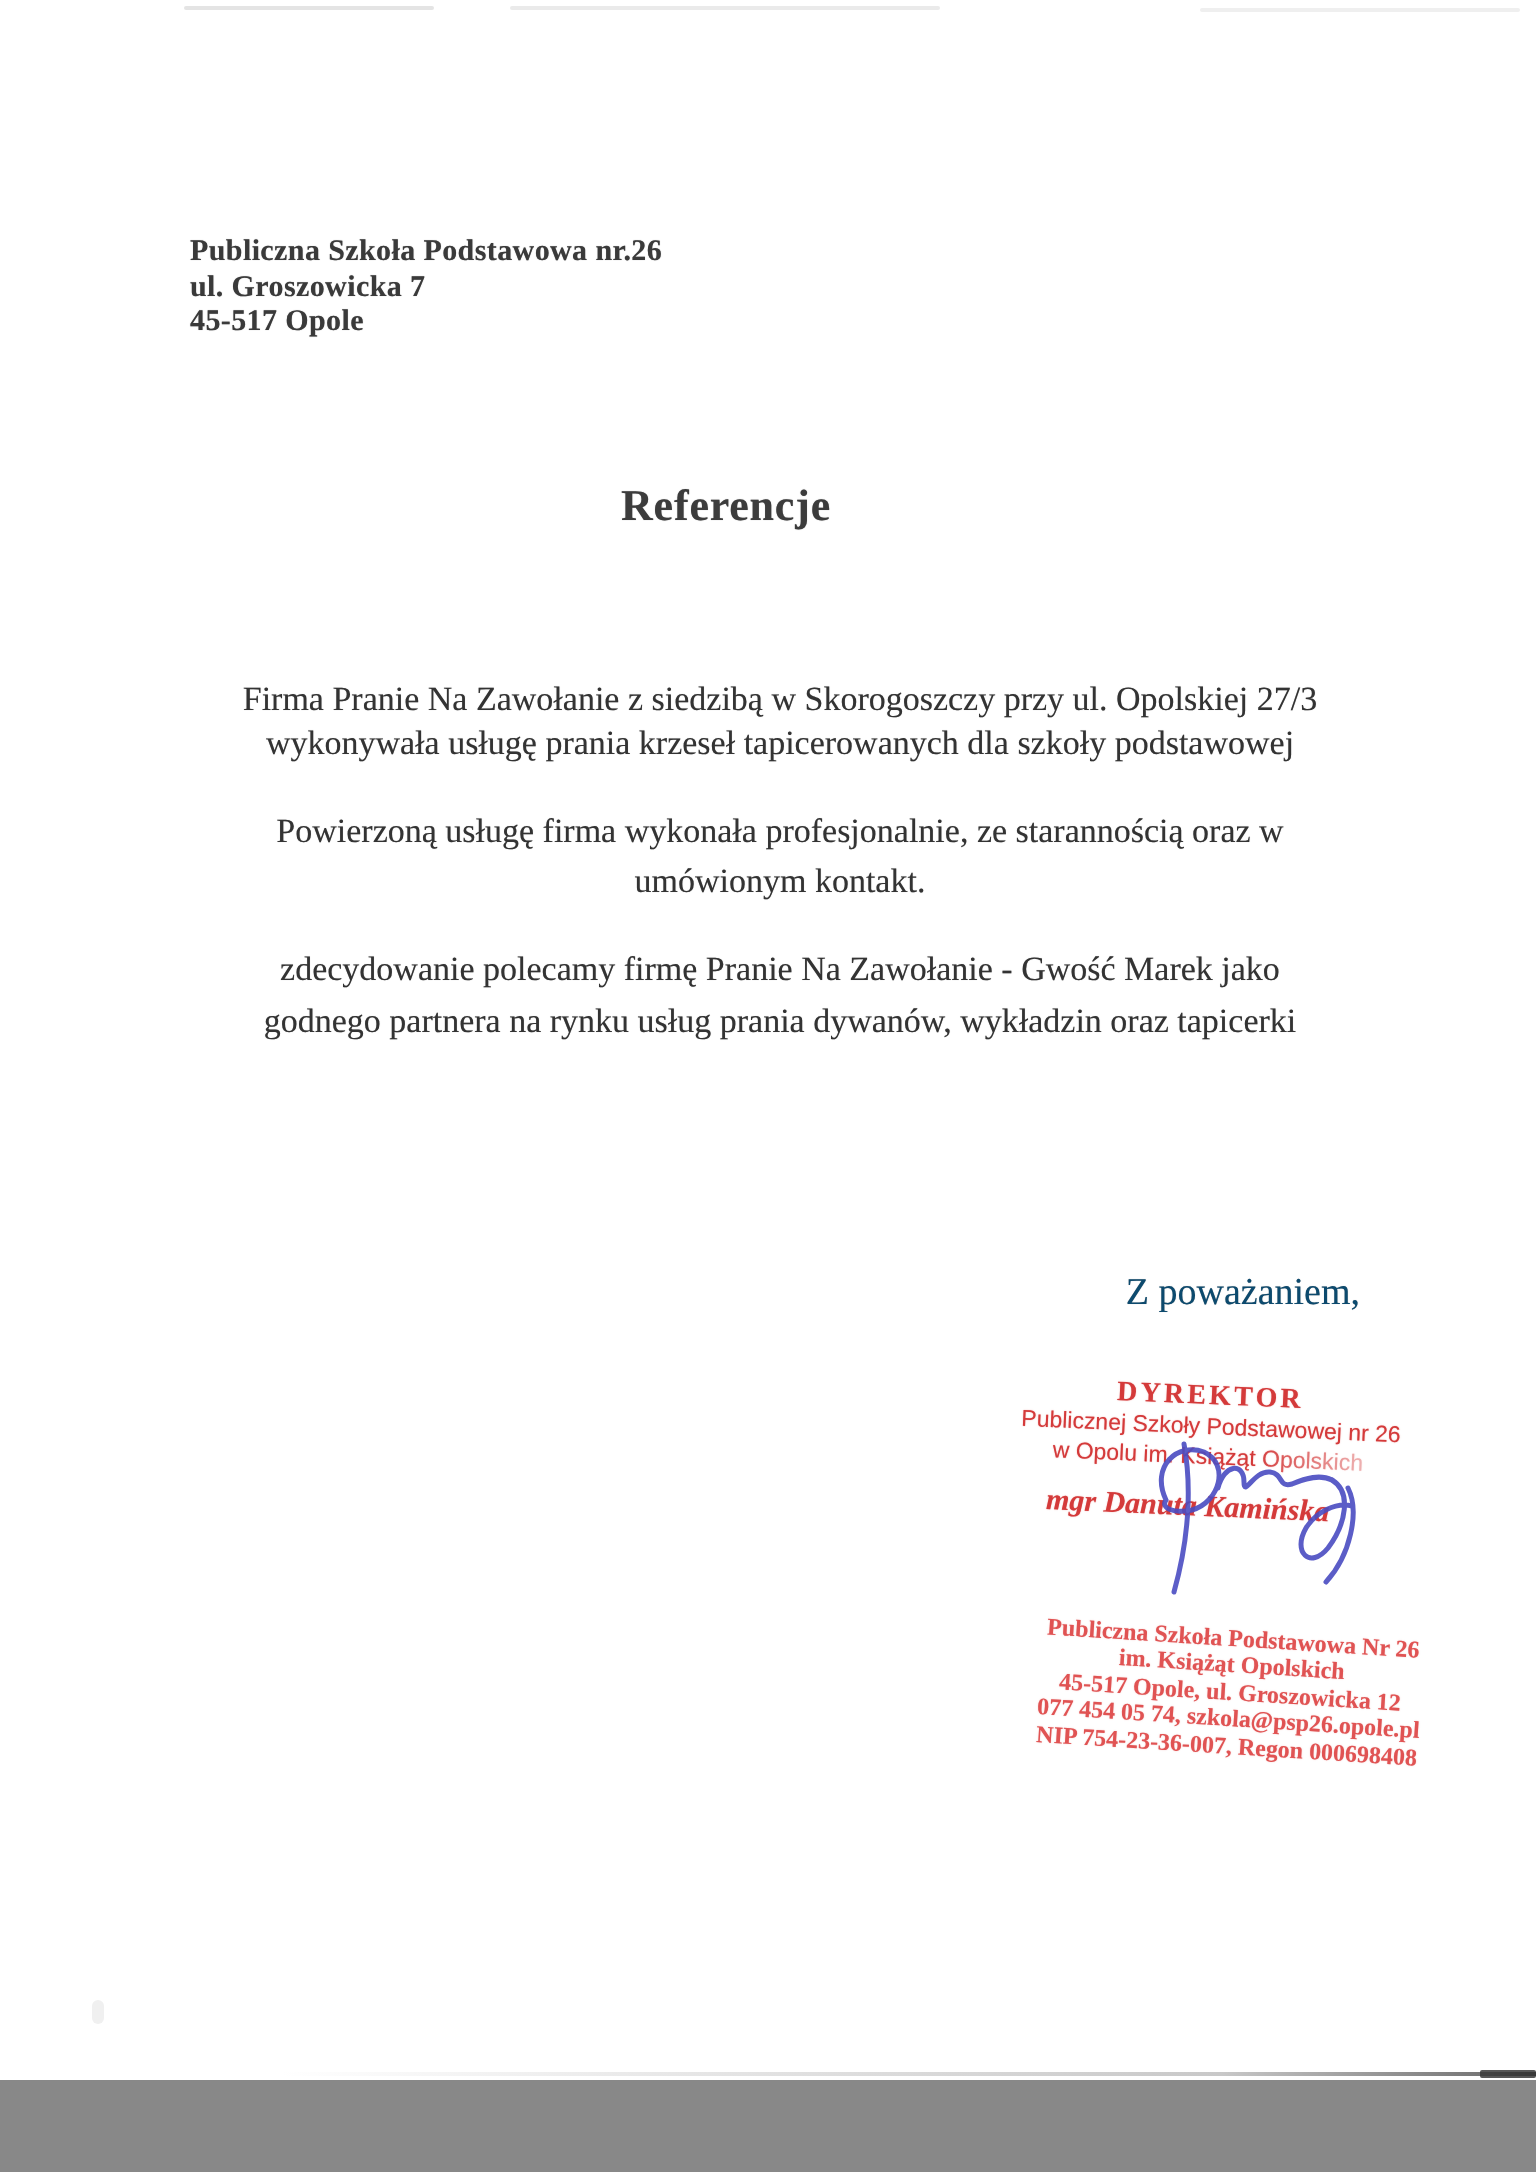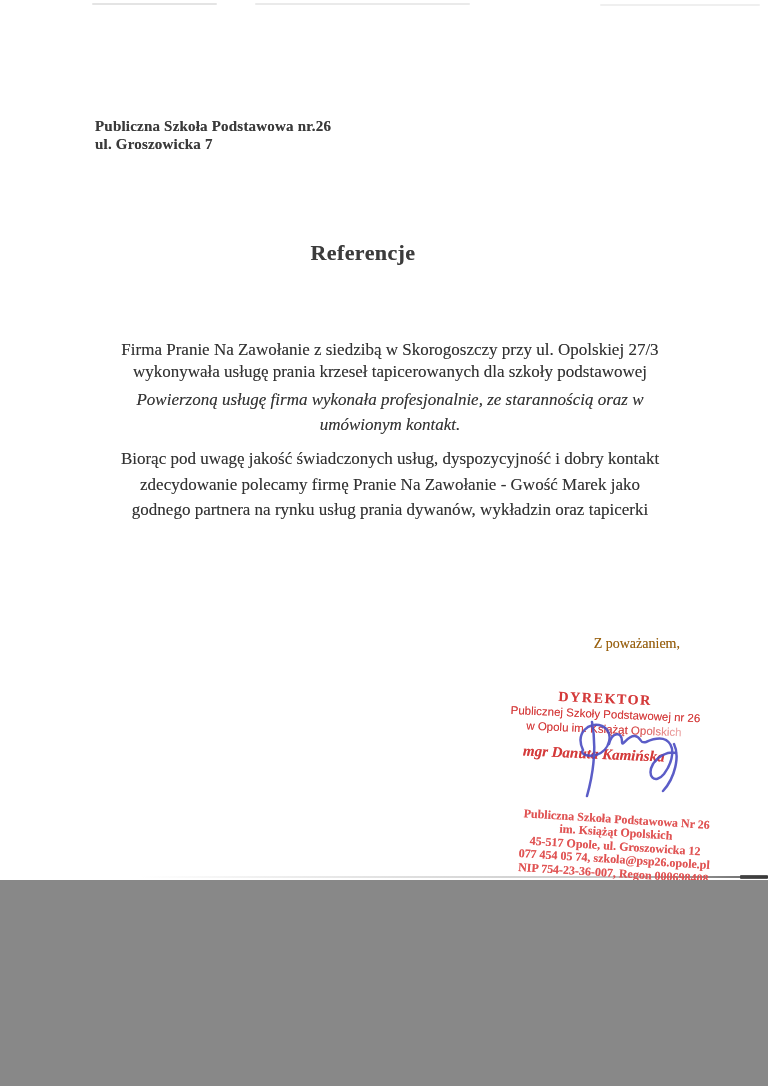--- a/index.html
+++ b/index.html
@@ -1,18 +1,18 @@
 <!DOCTYPE html>
 <html><head>
 <meta charset="utf-8">
 <style>
   html,body{margin:0;padding:0;background:#888;}
   .page{
     position:relative;
-    width:768px;height:880px;
+    width:768px;height:1040px;
     margin:0 auto;
     background:#ffffff;
     overflow:hidden;
     font-family:"Liberation Serif", serif;
     color:#303030;
   }
   
   .artifact{position:absolute;pointer-events:none;}
   .art-top-1{left:92px;top:3px;width:125px;height:2px;background:#e4e4e4;border-radius:2px;}
   .art-top-2{left:255px;top:3px;width:215px;height:2px;background:#eaeaea;border-radius:2px;}
@@ -41,28 +41,28 @@
     text-shadow:0 0 .4px rgba(40,40,40,.5);
   }
 
   
   .body-text{
     position:absolute;top:339px;left:96px;width:588px;
     text-align:center;font-size:17px;color:#333333;
     text-shadow:0 0 .35px rgba(45,45,45,.45);
   }
   .body-text .line{white-space:nowrap;}
-  .para-1{line-height:22px;margin-bottom:4px;}
-  .para-2{line-height:25px;margin-bottom:9px;font-style:italic;}
+  .para-1{line-height:22px;margin-bottom:20px;}
+  .para-2{line-height:25px;margin-bottom:19px;}
   .para-3{line-height:25.5px;}
 
   
   .closing{
     position:absolute;top:636px;right:88px;
-    font-size:14px;color:#a16207;white-space:nowrap;
+    font-size:19px;color:#0c4a6e;white-space:nowrap;
     text-shadow:0 0 .35px rgba(45,45,45,.45);
   }
 
   
   .stamp-director{
     position:absolute;left:510px;top:691px;width:188px;
     text-align:center;transform:rotate(2.5deg);
     color:#d43a3a;
     text-shadow:0 0 .6px rgba(215,60,60,.55);
   }
@@ -106,35 +106,35 @@
   <div class="artifact art-top-1"></div>
   <div class="artifact art-top-2"></div>
   <div class="artifact art-top-3"></div>
   <div class="artifact art-smudge"></div>
   <div class="artifact art-bottom-line"></div>
   <div class="artifact art-bottom-blob"></div>
 
   <div class="sender">
     <div class="line">Publiczna Szkoła Podstawowa nr.26</div>
     <div class="line">ul. Groszowicka 7</div>
+    <div class="line">45-517 Opole</div>
   </div>
 
   <div class="title">Referencje</div>
 
   <div class="body-text">
     <div class="para-1">
       <div class="line">Firma Pranie Na Zawołanie z siedzibą w Skorogoszczy przy ul. Opolskiej 27/3</div>
       <div class="line">wykonywała usługę prania krzeseł tapicerowanych dla szkoły podstawowej</div>
     </div>
     <div class="para-2">
       <div class="line">Powierzoną usługę firma wykonała profesjonalnie, ze starannością oraz w</div>
       <div class="line">umówionym kontakt.</div>
     </div>
     <div class="para-3">
-      <div class="line">Biorąc pod uwagę jakość świadczonych usług, dyspozycyjność i dobry kontakt</div>
       <div class="line">zdecydowanie polecamy firmę Pranie Na Zawołanie - Gwość Marek jako</div>
       <div class="line">godnego partnera na rynku usług prania dywanów, wykładzin oraz tapicerki</div>
     </div>
   </div>
 
   <div class="closing">Z poważaniem,</div>
 
   <div class="stamp-director">
     <div class="st-title">DYREKTOR</div>
     <div class="st-line">Publicznej Szkoły Podstawowej nr 26</div>

